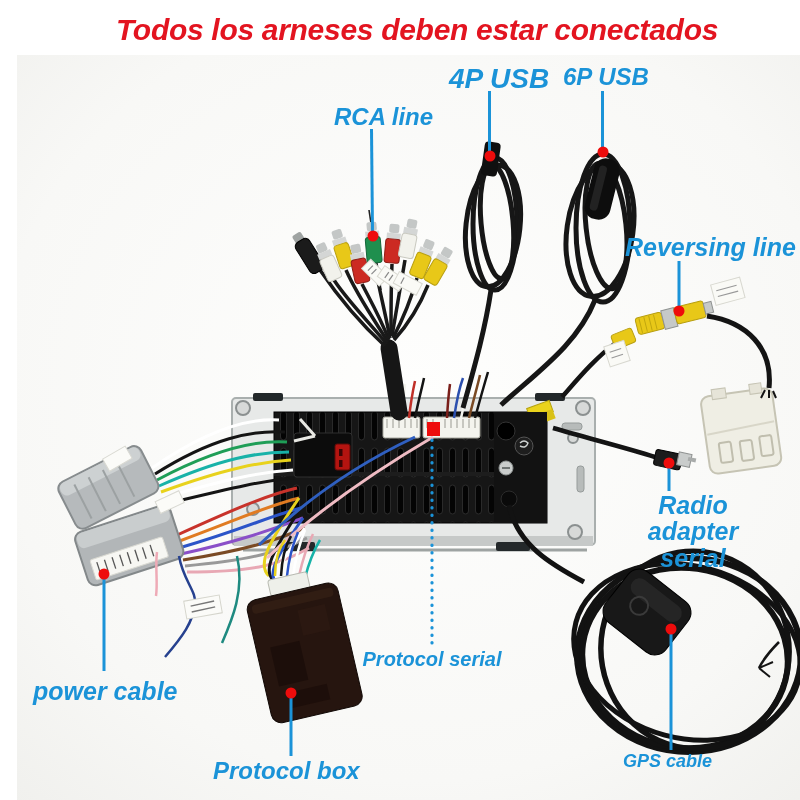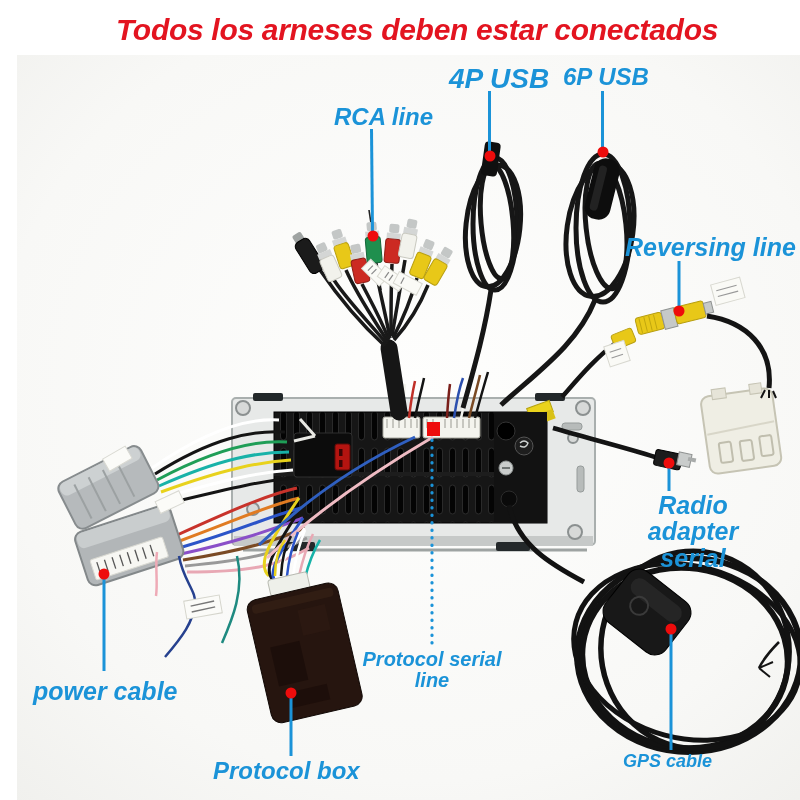--- a/index.html
+++ b/index.html
@@ -416,17 +416,16 @@
   <div class="callout lbl-usb4p">4P USB</div>
   <div class="callout lbl-usb6p">6P USB</div>
   <div class="callout lbl-reversing">Reversing line</div>
   <div class="callout center lbl-radio">
     <span style="display:block">Radio</span>
     <span style="display:block">adapter serial</span>
   </div>
   <div class="callout lbl-power">power cable</div>
   <div class="callout center lbl-pserial">
     <span style="display:block">Protocol serial</span>
-    <span style="display:block">line</span>
   </div>
   <div class="callout lbl-pbox">Protocol box</div>
   <div class="callout lbl-gps">GPS cable</div>
 </div>
 
 </body></html>

